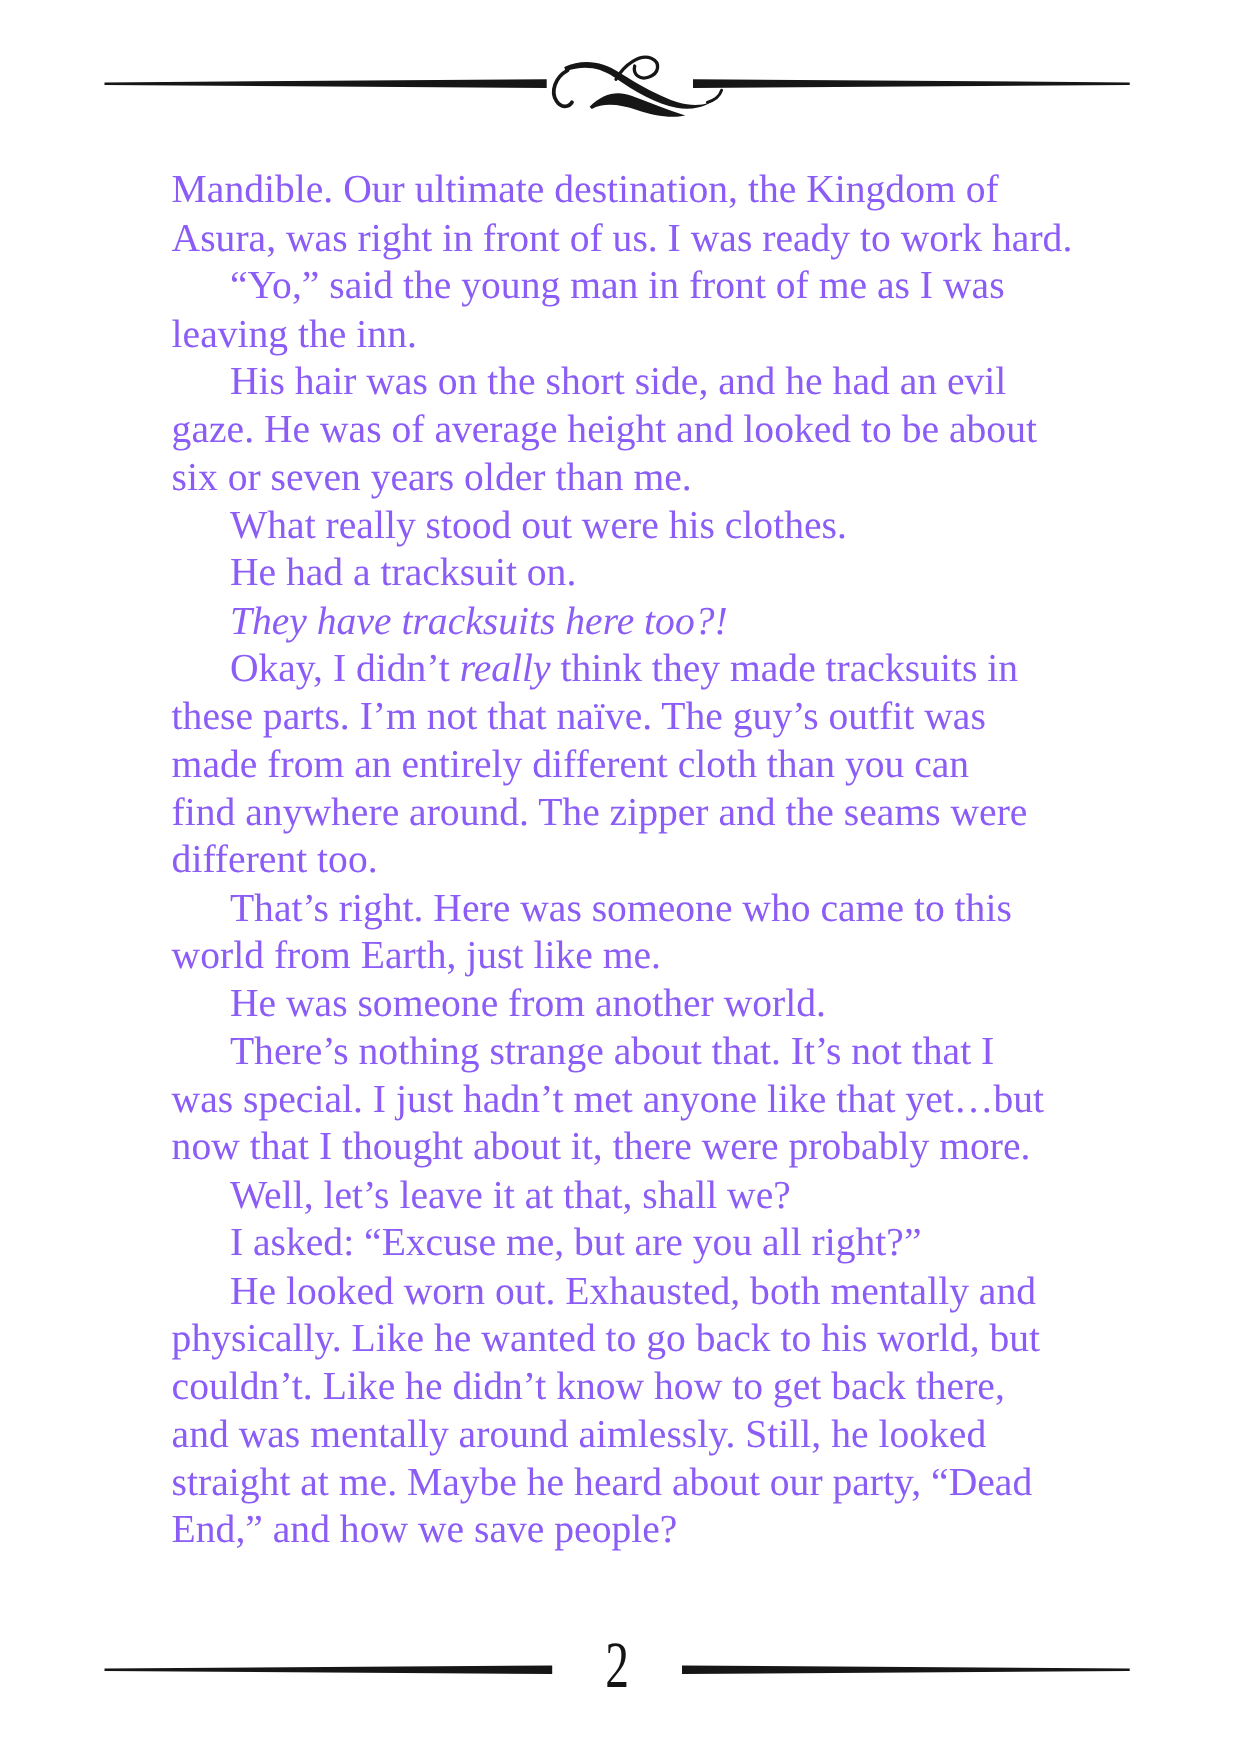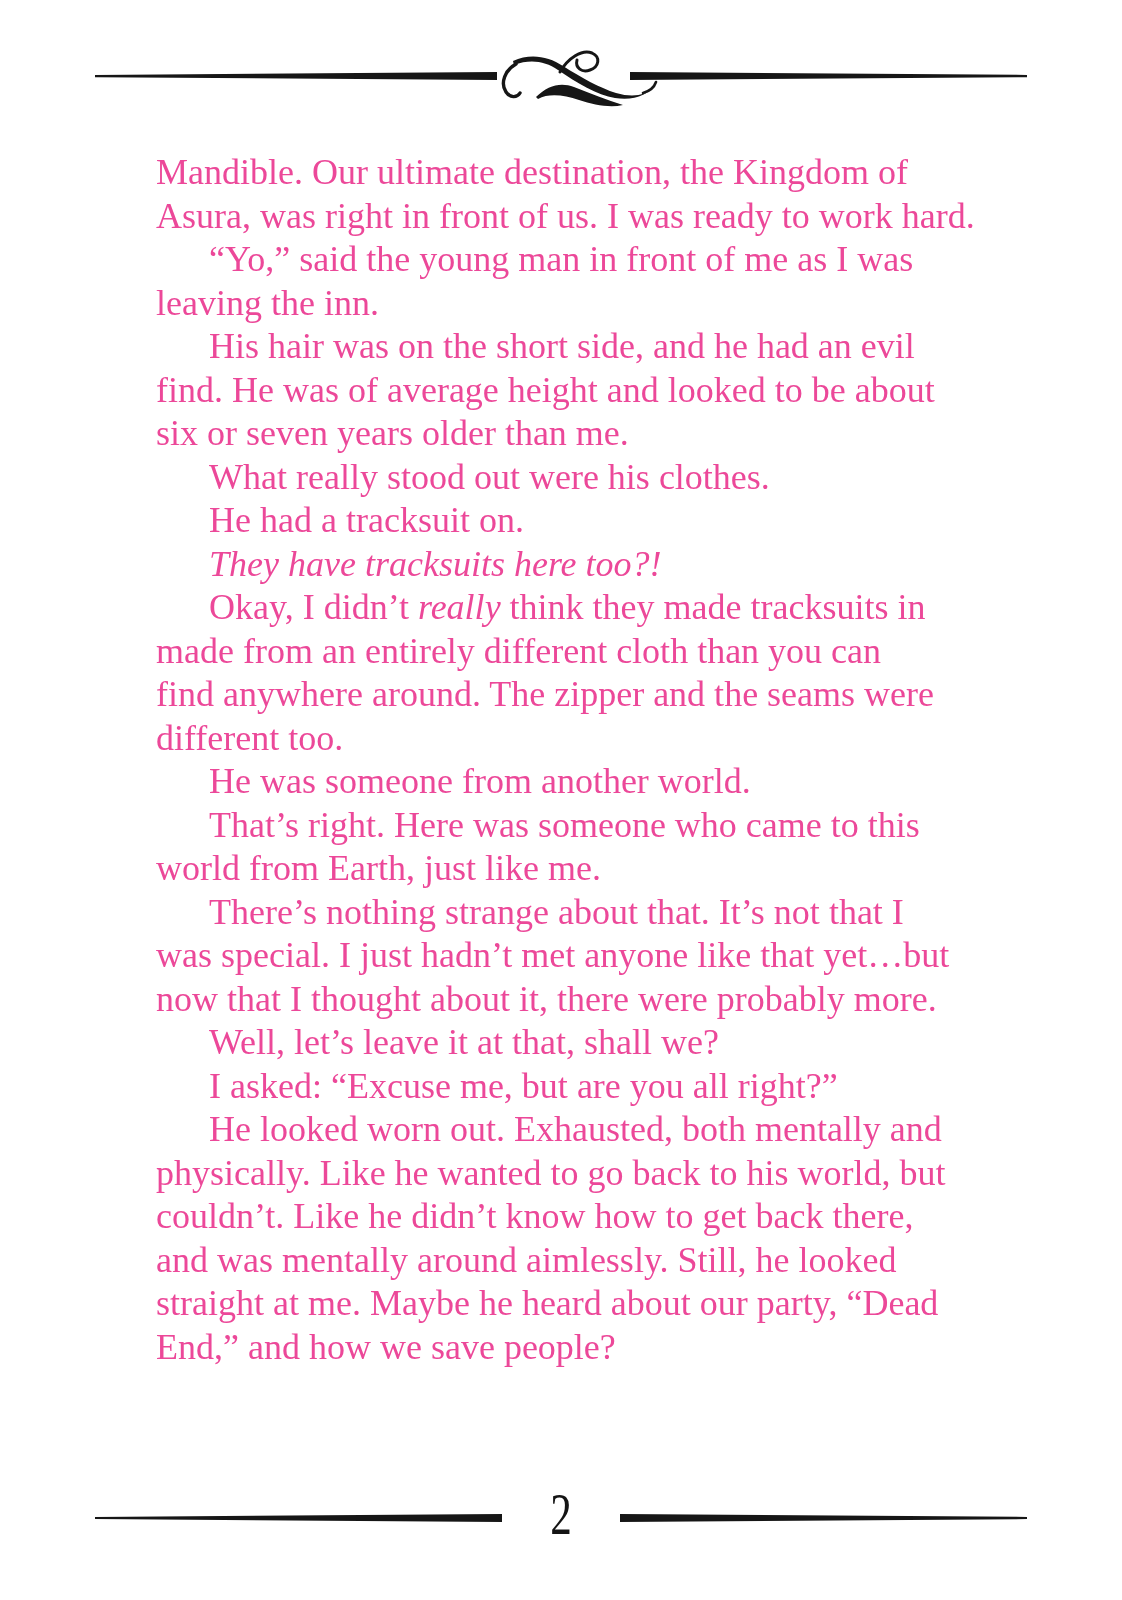--- a/index.html
+++ b/index.html
@@ -18,21 +18,21 @@
     top: 0; left: 0;
     width: 1122px; height: 160px;
   }
   .text-block {
     position: absolute;
     left: 156px;
     top: 151px;
     width: 900px;
     font-size: 36px;
     line-height: 43.5px;
-    color: #ec4899;
+    color: #8b5cf6;
   }
   .paragraph { margin: 0; padding: 0; }
   .line {
     white-space: nowrap;
     height: 43.5px;
   }
   .line.indent { padding-left: 53px; }
   .seg-italic { font-style: italic; text-align: right; }
   .footer-ornament {
     position: absolute;
@@ -85,44 +85,45 @@
       <div class="paragraph">
         <div class="line"><span>Mandible. Our ultimate destination, the Kingdom of</span></div>
         <div class="line"><span>Asura, was right in front of us. I was ready to work hard.</span></div>
       </div>
       <div class="paragraph">
         <div class="line indent"><span>“Yo,” said the young man in front of me as I was</span></div>
         <div class="line"><span>leaving the inn.</span></div>
       </div>
       <div class="paragraph">
         <div class="line indent"><span>His hair was on the short side, and he had an evil</span></div>
-        <div class="line"><span>find. He was of average height and looked to be about</span></div>
+        <div class="line"><span>gaze. He was of average height and looked to be about</span></div>
         <div class="line"><span>six or seven years older than me.</span></div>
       </div>
       <div class="paragraph">
         <div class="line indent"><span>What really stood out were his clothes.</span></div>
       </div>
       <div class="paragraph">
         <div class="line indent"><span>He had a tracksuit on.</span></div>
       </div>
       <div class="paragraph">
         <div class="line indent"><span class="seg-italic">They have tracksuits here too?!</span></div>
       </div>
       <div class="paragraph">
         <div class="line indent"><span>Okay, I didn’t </span><span class="seg-italic">really</span><span> think they made tracksuits in</span></div>
+        <div class="line"><span>these parts. I’m not that naïve. The guy’s outfit was</span></div>
         <div class="line"><span>made from an entirely different cloth than you can</span></div>
         <div class="line"><span>find anywhere around. The zipper and the seams were</span></div>
         <div class="line"><span>different too.</span></div>
       </div>
       <div class="paragraph">
-        <div class="line indent"><span>He was someone from another world.</span></div>
+        <div class="line indent"><span>That’s right. Here was someone who came to this</span></div>
+        <div class="line"><span>world from Earth, just like me.</span></div>
       </div>
       <div class="paragraph">
-        <div class="line indent"><span>That’s right. Here was someone who came to this</span></div>
-        <div class="line"><span>world from Earth, just like me.</span></div>
+        <div class="line indent"><span>He was someone from another world.</span></div>
       </div>
       <div class="paragraph">
         <div class="line indent"><span>There’s nothing strange about that. It’s not that I</span></div>
         <div class="line"><span>was special. I just hadn’t met anyone like that yet…but</span></div>
         <div class="line"><span>now that I thought about it, there were probably more.</span></div>
       </div>
       <div class="paragraph">
         <div class="line indent"><span>Well, let’s leave it at that, shall we?</span></div>
       </div>
       <div class="paragraph">

